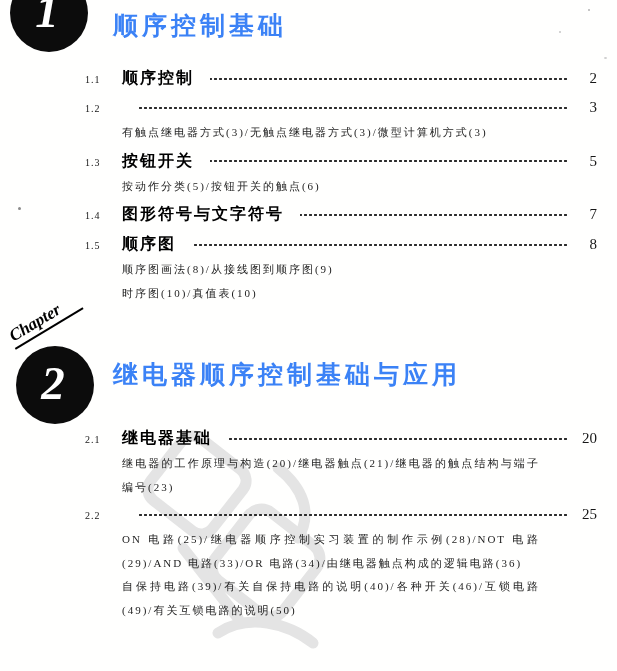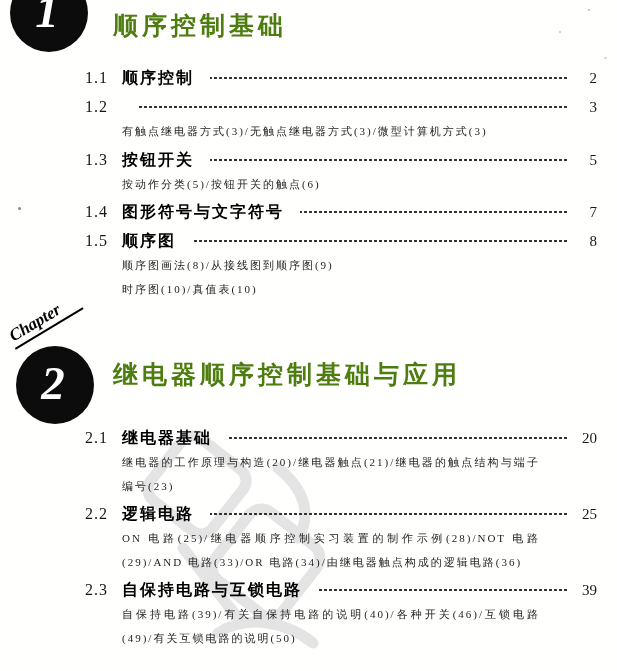--- a/index.html
+++ b/index.html
@@ -63,38 +63,38 @@
     color: #ffffff;
     font-family: "Liberation Serif", serif;
     font-style: italic; font-weight: bold; font-size: 47px;
     transform: translate(-2px, -2px);
   }
 
   .chapter-title {
     position: absolute; left: 113px; margin: 0;
     font-family: "Liberation Sans", sans-serif;
     font-weight: bold; font-size: 25px; letter-spacing: 4px;
-    color: #4d7c0f;
+    color: #3b82f6;
     white-space: nowrap;
   }
   .ch1 .chapter-title { top: 9px; }
   .ch2 .chapter-title { top: 28px; }
 
   
   .toc { margin: 0 20px 0 85px; }
   .ch1 .toc { padding-top: 4px; }
   .ch2 .toc { padding-top: 8px; }
 
   .entry {
     display: flex; align-items: baseline;
     line-height: 25px; margin-top: 3px;
   }
   .num {
     width: 37px; flex: none;
-    font-size: 16px; letter-spacing: 1px;
+    font-size: 10px; letter-spacing: 1px;
   }
   .etitle {
     flex: none;
     font-family: "Liberation Sans", sans-serif;
     font-weight: bold; font-size: 16px; letter-spacing: 2px;
     color: #000;
     text-align: center;
   }
   .leader {
     flex: 1; align-self: center;
@@ -204,29 +204,22 @@
       <div class="entry">
         <span class="num">2.1</span>
         <span class="etitle">继电器基础</span>
         <span class="leader"></span>
         <span class="pnum">20</span>
       </div>
       <div class="sub">继电器的工作原理与构造(20)/继电器触点(21)/继电器的触点结构与端子编号(23)</div>
 
       <div class="entry">
         <span class="num">2.2</span>
-        <span class="etitle">逻辑电路</span>
         <span class="leader"></span>
         <span class="pnum">25</span>
       </div>
       <div class="sub">ON 电路(25)/继电器顺序控制实习装置的制作示例(28)/NOT 电路(29)/AND 电路(33)/OR 电路(34)/由继电器触点构成的逻辑电路(36)</div>
 
-      <div class="entry">
-        <span class="num">2.3</span>
-        <span class="etitle">自保持电路与互锁电路</span>
-        <span class="leader"></span>
-        <span class="pnum">39</span>
-      </div>
       <div class="sub">自保持电路(39)/有关自保持电路的说明(40)/各种开关(46)/互锁电路(49)/有关互锁电路的说明(50)</div>
     </div>
   </section>
 
 </div>
 
 </body></html>

